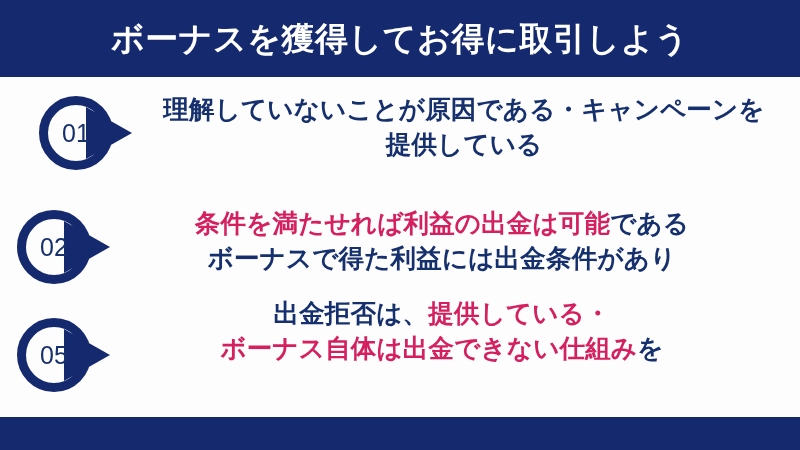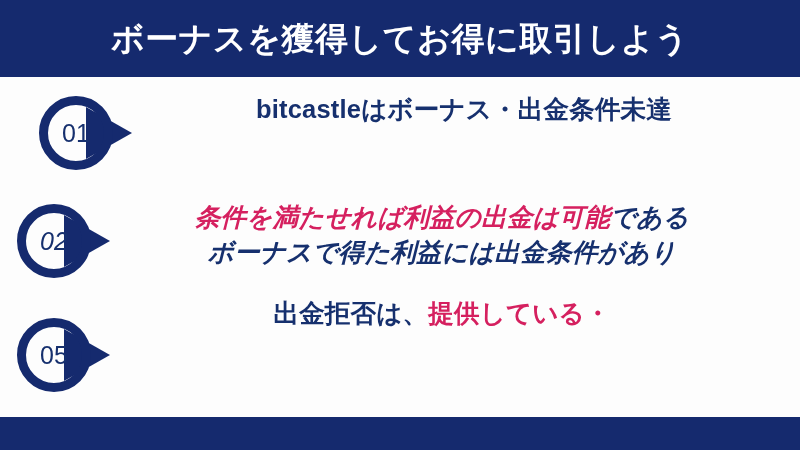--- a/index.html
+++ b/index.html
@@ -62,21 +62,21 @@
 
   
   .row {
     position: absolute;
     left: 0;
     width: 800px;
     display: flex;
     align-items: flex-start;
   }
   .row-1 { top: 92px;  height: 84px; padding-left: 22px; }
-  .row-2 { top: 200px; height: 84px; font-style: italic; }
+  .row-2 { top: 206px; height: 84px; }
   .row-3 { top: 296px; height: 118px; }
 
   
   .badge-wrap {
     position: relative;
     width: 130px;
     flex: 0 0 130px;
     height: 74px;
   }
   .badge {
@@ -154,21 +154,24 @@
   <div class="row row-1">
     <div class="badge-wrap">
       <div class="badge">
         <div class="badge-point"></div>
         <div class="badge-ring"></div>
         <div class="badge-num">01</div>
       </div>
     </div>
     <div class="lines">
       <span class="line">
-        <span class="navy">bitcastleはボーナス・出金条件未達</span>
+        <span class="navy">理解していないことが原因である・キャンペーンを</span>
+      </span>
+      <span class="line">
+        <span class="navy">提供している</span>
       </span>
     </div>
   </div>
 
   <div class="row row-2">
     <div class="badge-wrap">
       <div class="badge">
         <div class="badge-point"></div>
         <div class="badge-ring"></div>
         <div class="badge-num">02</div>
@@ -189,17 +192,20 @@
       <div class="badge" style="top:22px">
         <div class="badge-point"></div>
         <div class="badge-ring"></div>
         <div class="badge-num">05</div>
       </div>
     </div>
     <div class="lines">
       <span class="line">
         <span class="navy">出金拒否は、</span><span class="pink">提供している・</span>
       </span>
+      <span class="line">
+        <span class="pink">ボーナス自体は出金できない仕組み</span><span class="navy">を</span>
+      </span>
     </div>
   </div>
 
   <div class="footer-bar"></div>
 </div>
 
 </body></html>

